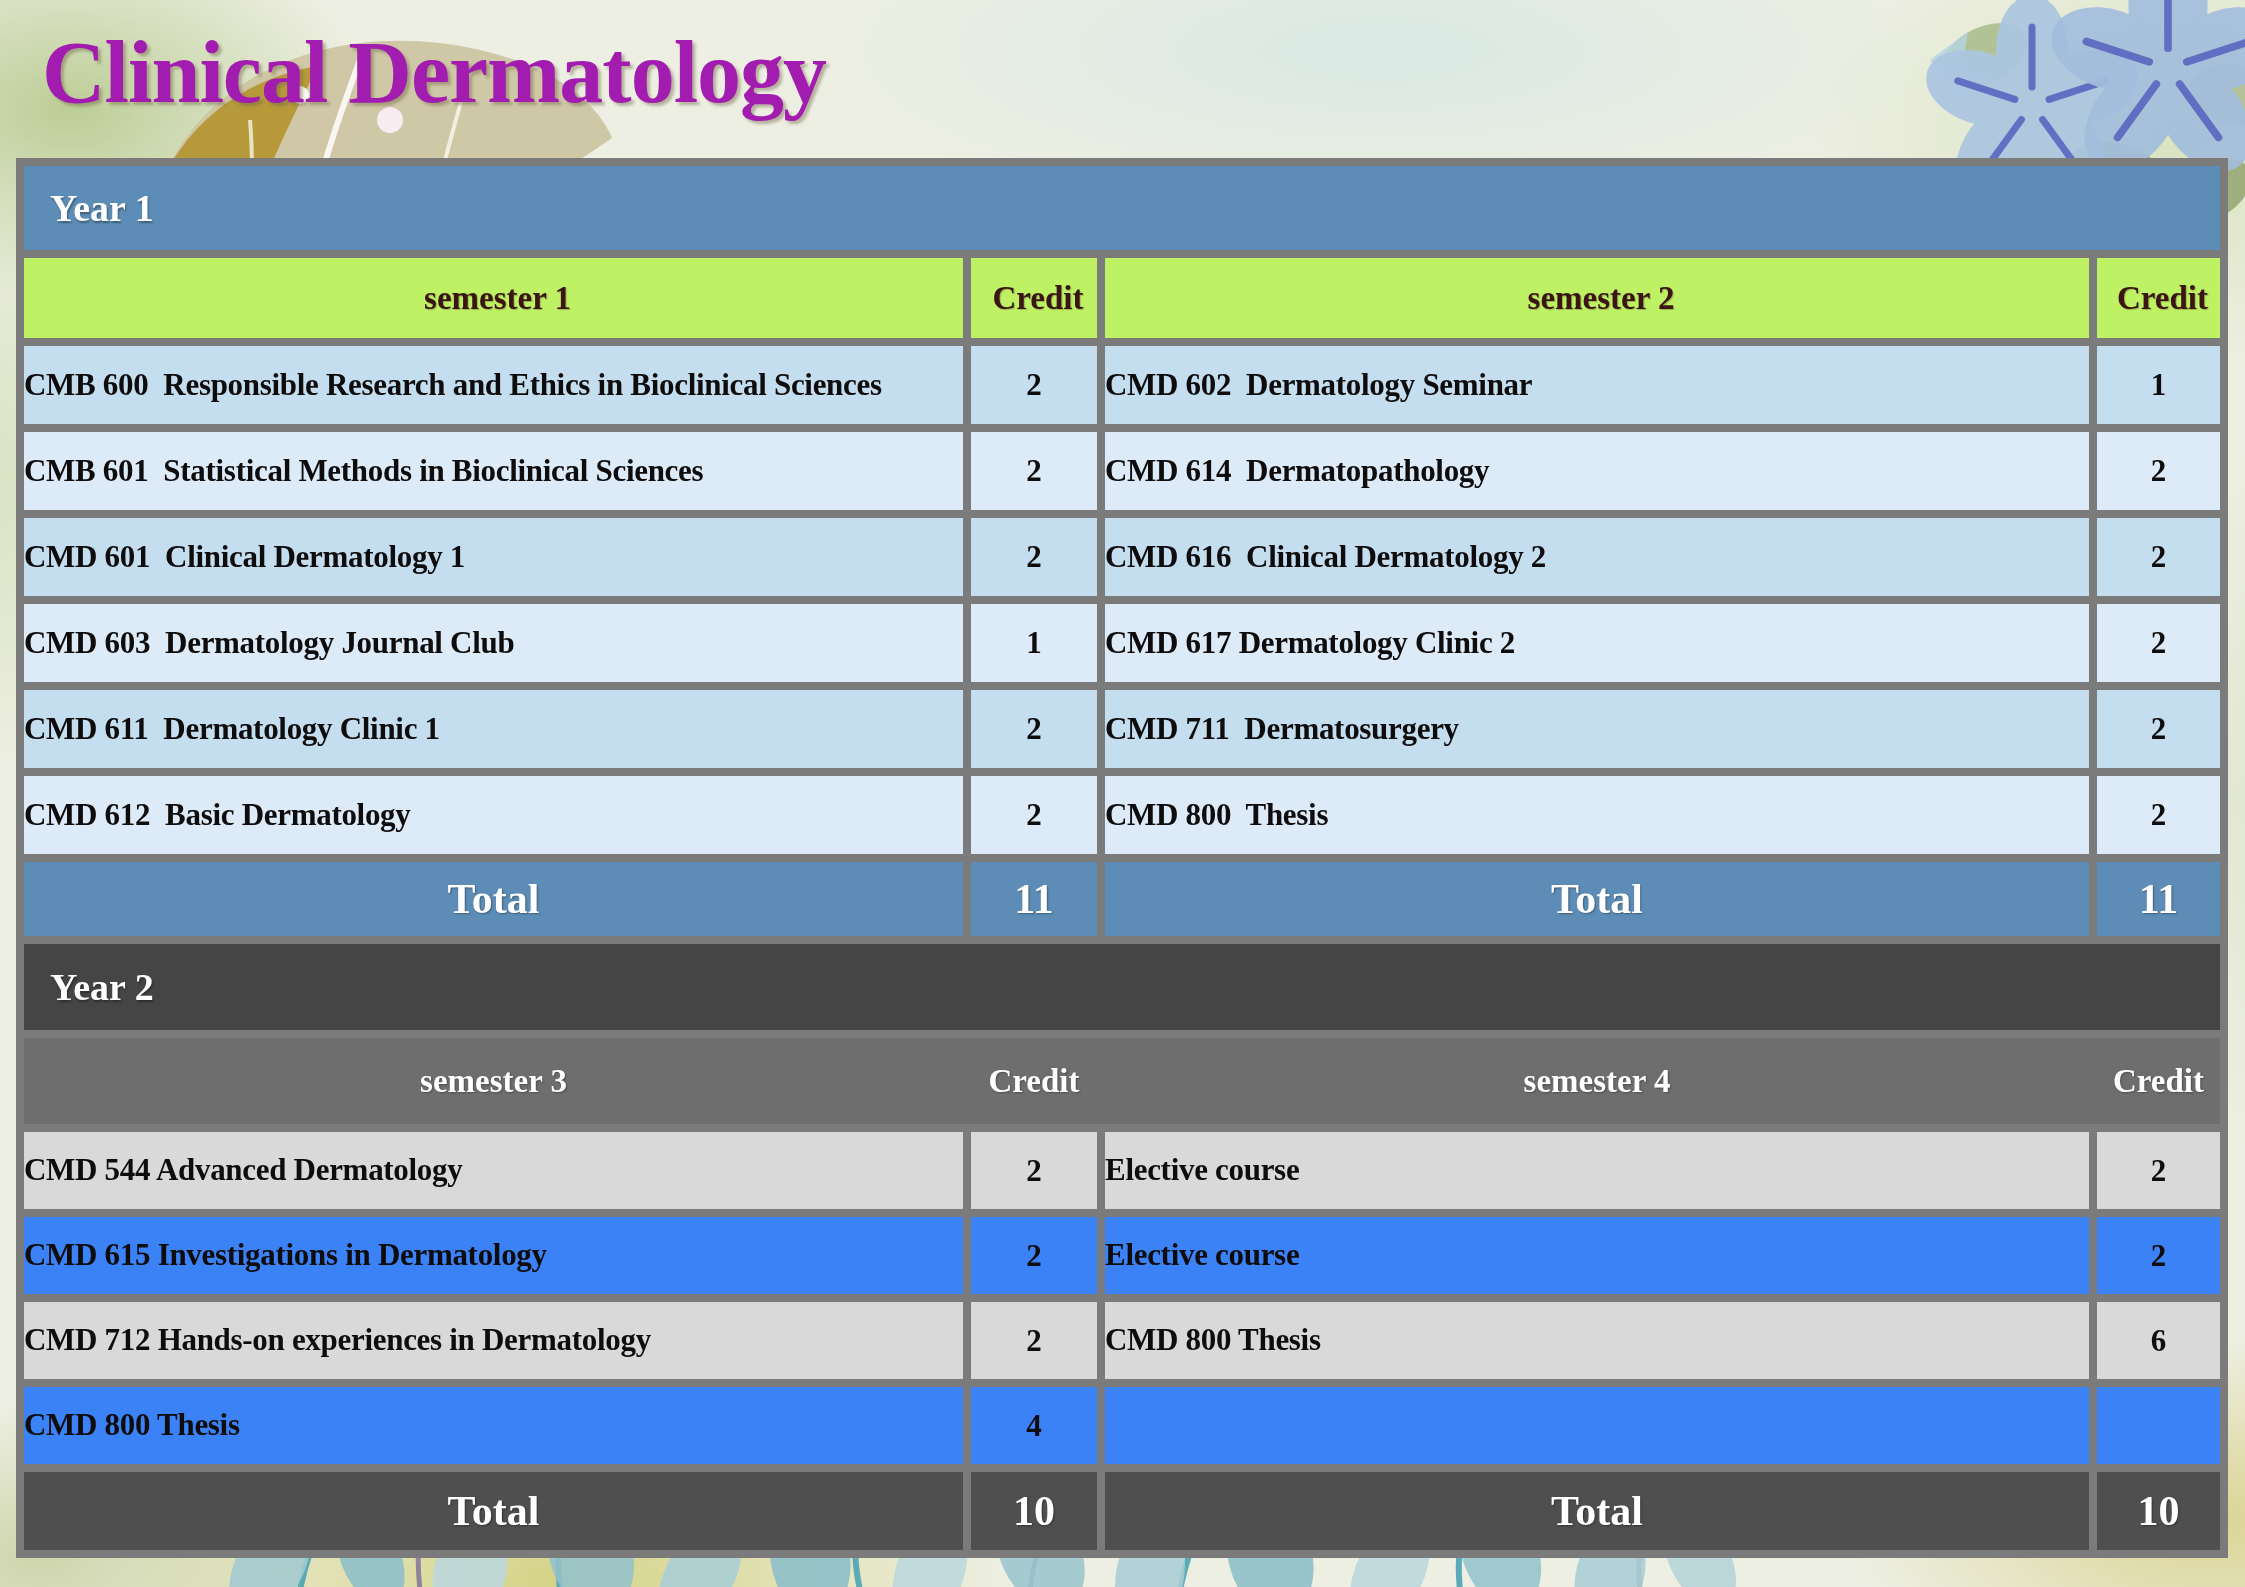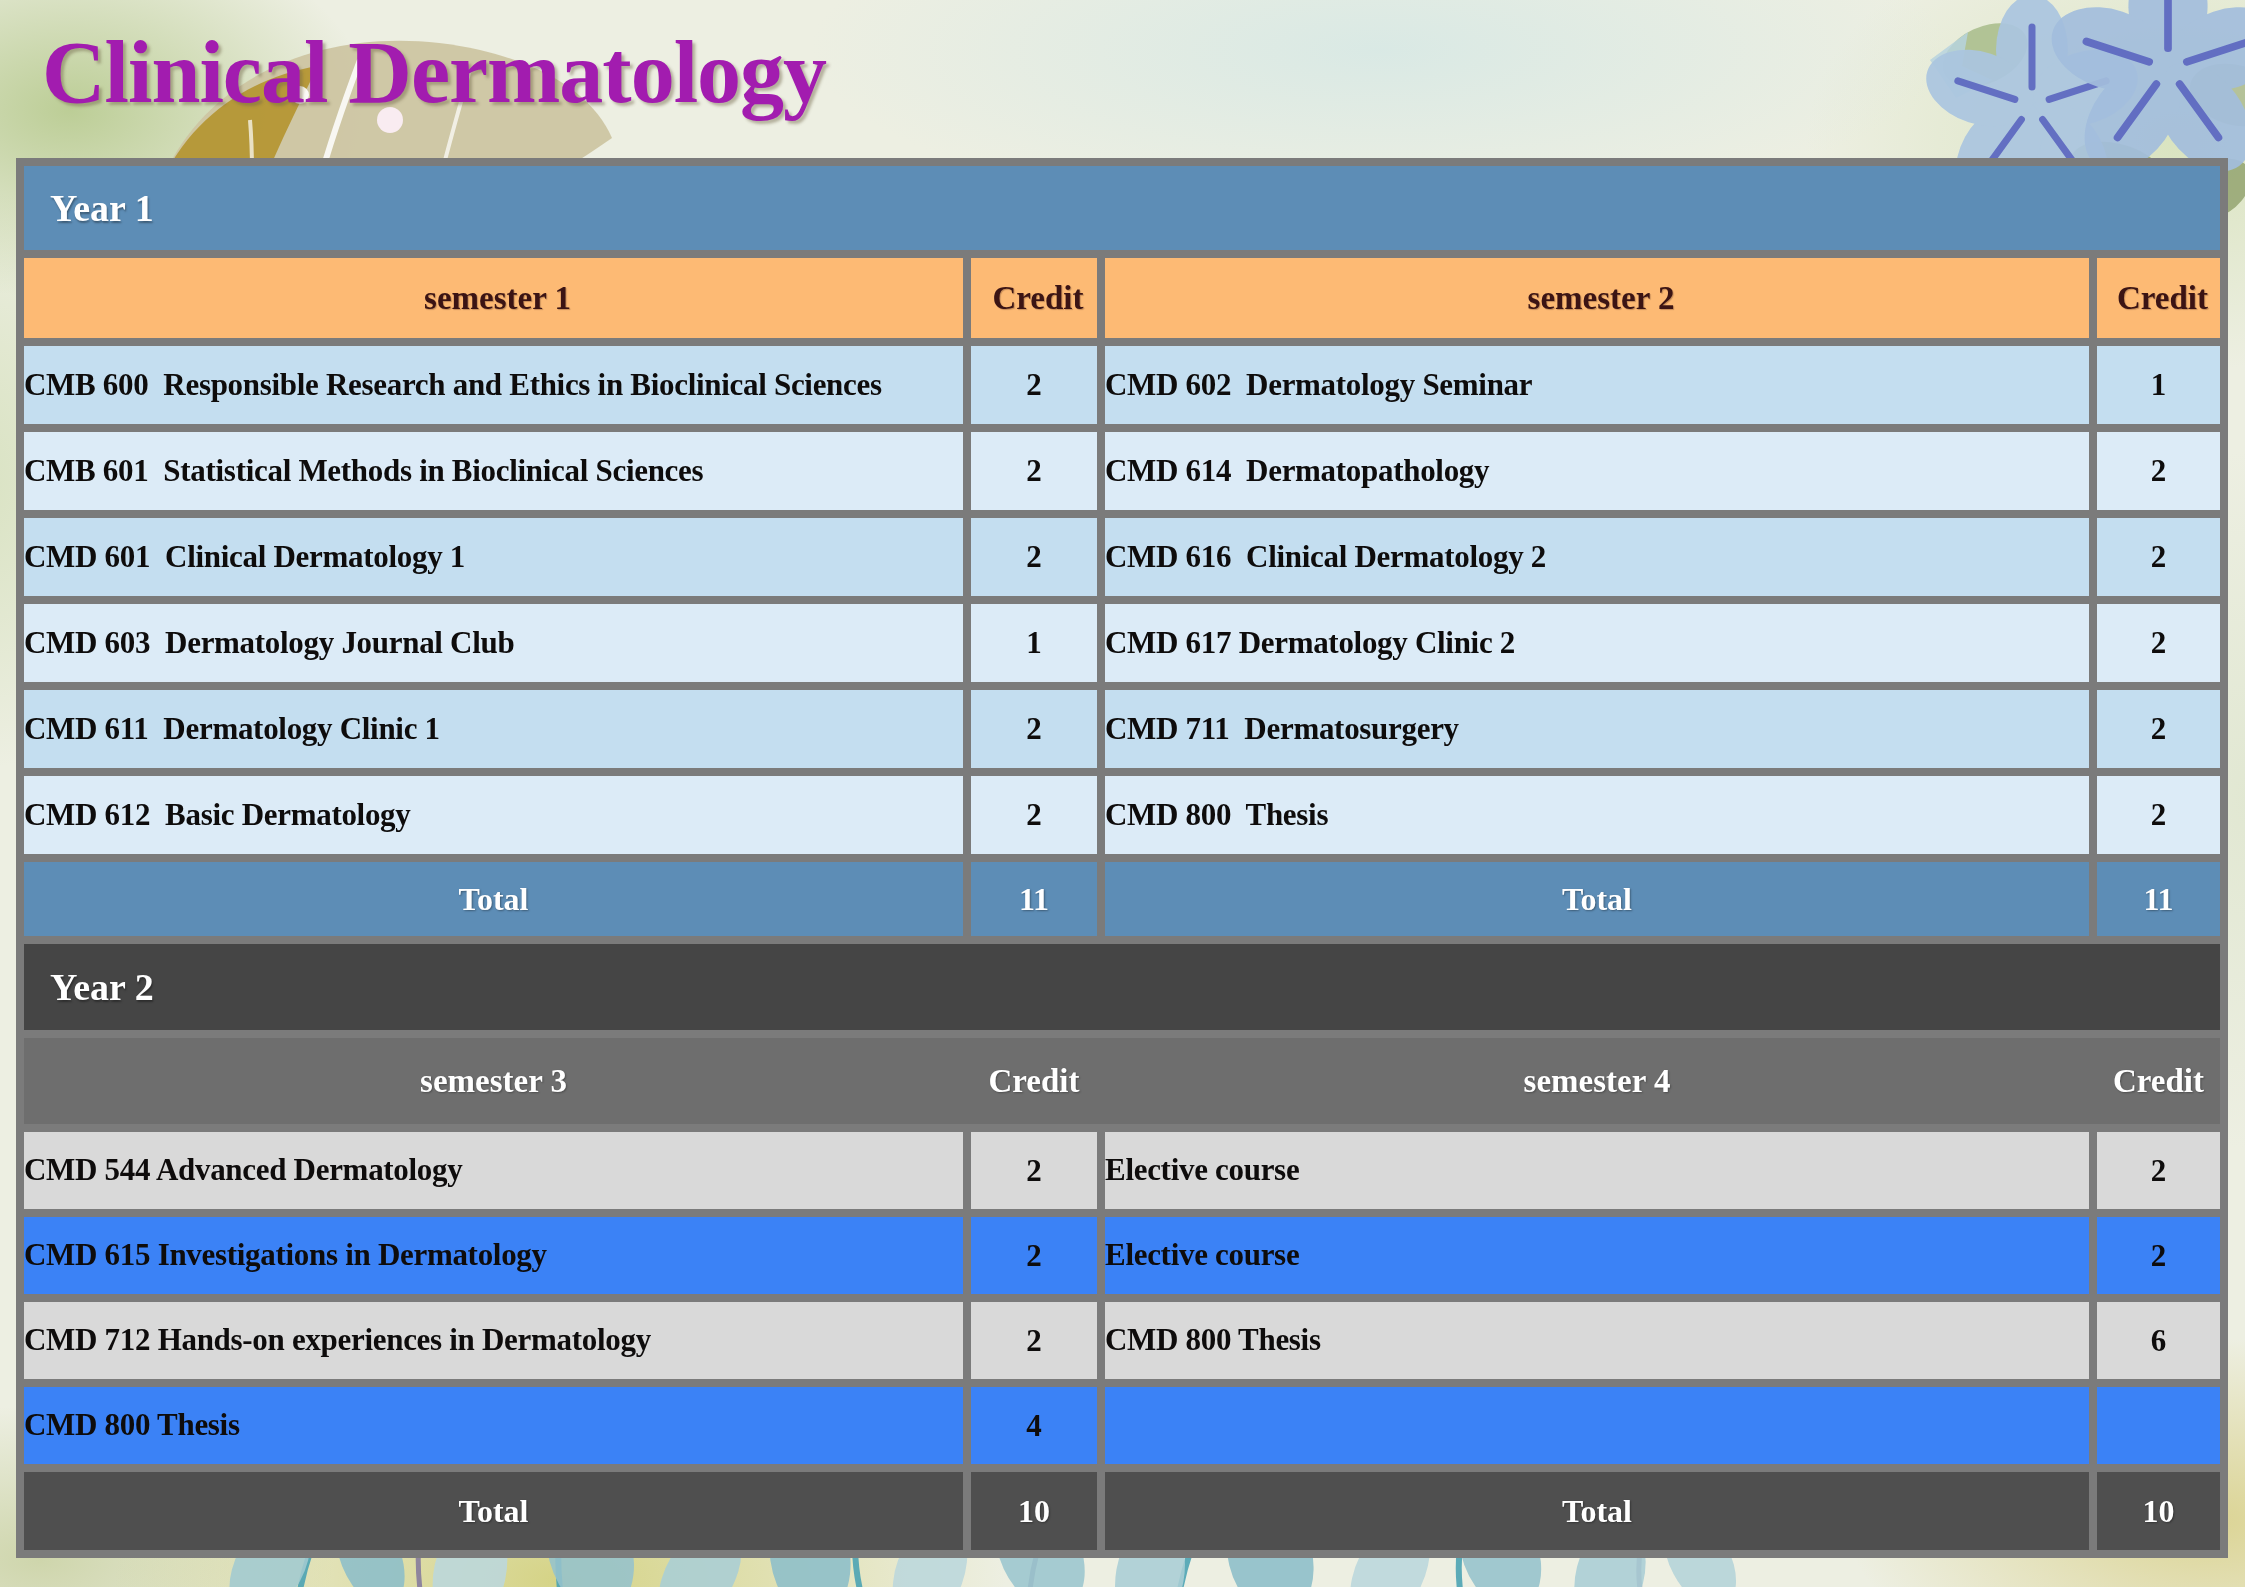--- a/index.html
+++ b/index.html
@@ -31,32 +31,32 @@
     grid-template-columns:939px 126px 984px 123px;
     grid-template-rows:84px 80px repeat(6,78px) 74px 86px 86px repeat(4,77px) 78px;
   }
   .cell{display:flex;align-items:center;box-sizing:border-box;overflow:hidden;}
   .banner{grid-column:1/-1;color:#ffffff;font-weight:bold;font-size:38px;
     padding-left:26px;display:flex;align-items:center;
     text-shadow:1px 2px 2px rgba(0,0,0,.35);}
   .y1banner{background:#5d8db6;}
   .y2banner{background:#454545;}
   .hdr{justify-content:center;font-weight:bold;font-size:33px;}
-  .y1hdr{background:#fdba74;color:#3b1414;text-shadow:1px 1px 1px rgba(30,5,5,.25);padding-left:8px;}
+  .y1hdr{background:#bef264;color:#3b1414;text-shadow:1px 1px 1px rgba(30,5,5,.25);padding-left:8px;}
   .band{grid-column:1/-1;position:relative;background:#6e6e6e;}
   .bandlbl{position:absolute;top:0;height:100%;display:flex;align-items:center;justify-content:center;
     color:#ffffff;font-weight:bold;font-size:33px;text-shadow:1px 1px 2px rgba(0,0,0,.3);}
   .course{font-weight:bold;font-size:31px;color:#0e0c0c;
     letter-spacing:-0.3px;white-space:pre-wrap;line-height:1.05;}
   .credit{justify-content:center;font-weight:bold;font-size:31px;color:#0e0c0c;}
   .y1a{background:#c4def0;}
   .y1b{background:#dcebf7;}
   .y2a{background:#d9d9d9;}
   .y2b{background:#3b82f6;}
-  .total{justify-content:center;color:#ffffff;font-weight:bold;font-size:32px;
+  .total{justify-content:center;color:#ffffff;font-weight:bold;font-size:42px;
     text-shadow:1px 1px 2px rgba(0,0,0,.35);}
   .y1total{background:#5d8db6;}
   .y2total{background:#4f4f4f;}
 </style>
 </head>
 <body>
 
 <svg id="bg-art" width="2245" height="1587" viewBox="0 0 2245 1587">
 
   <g>

